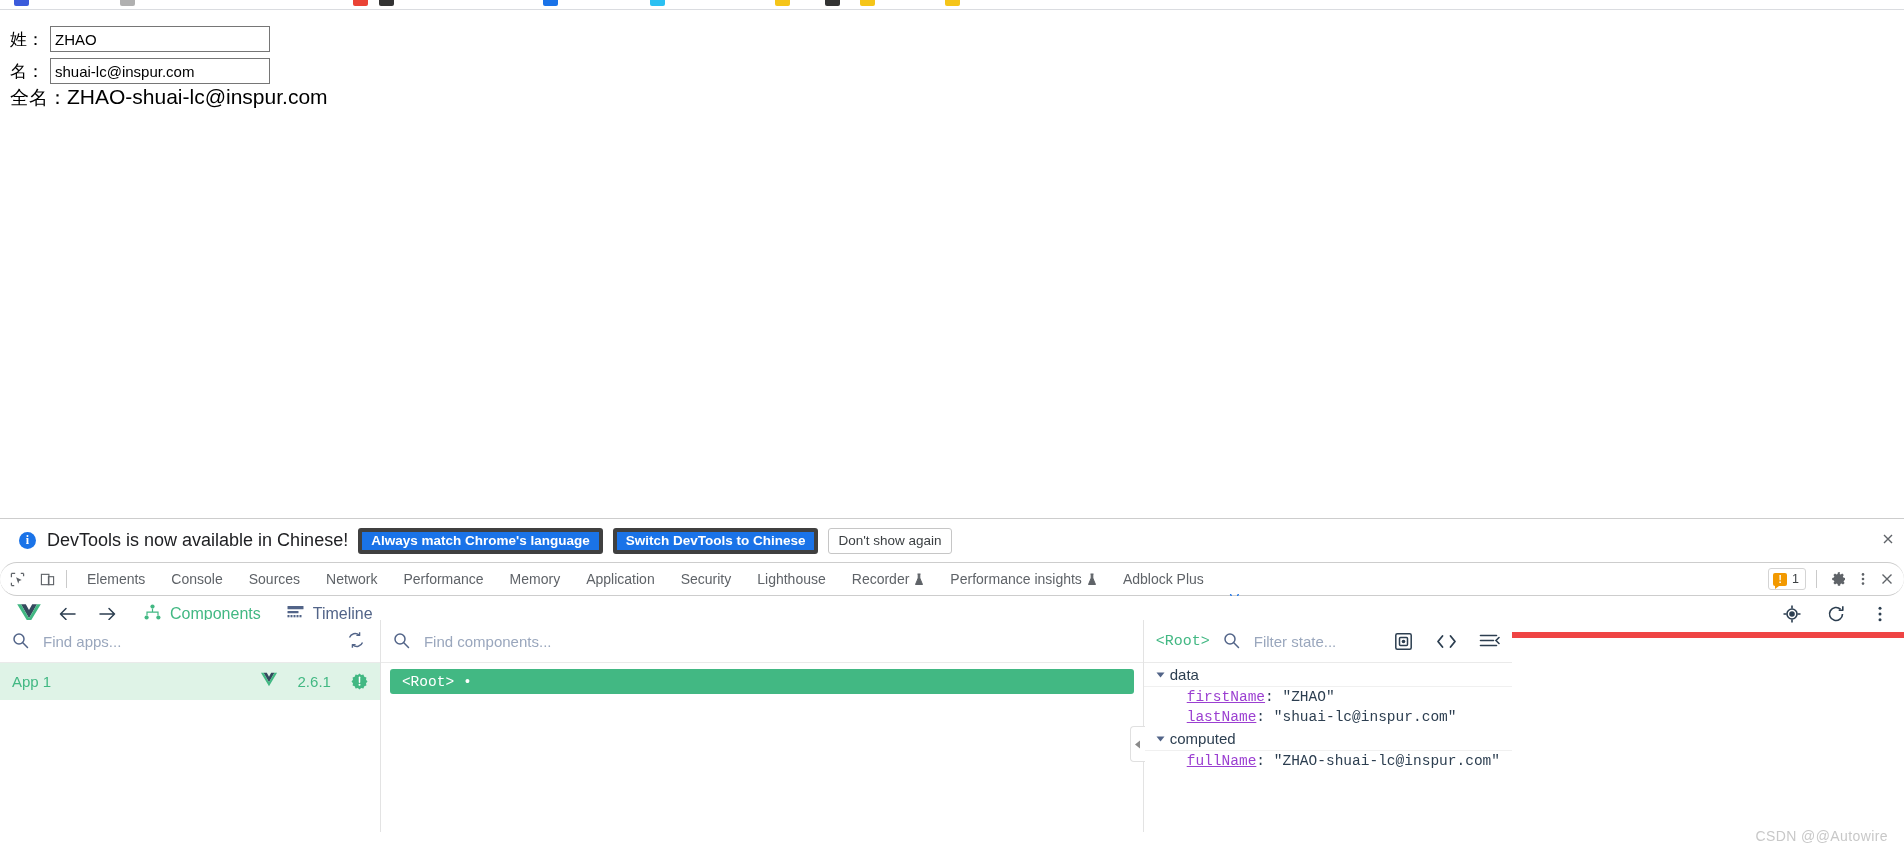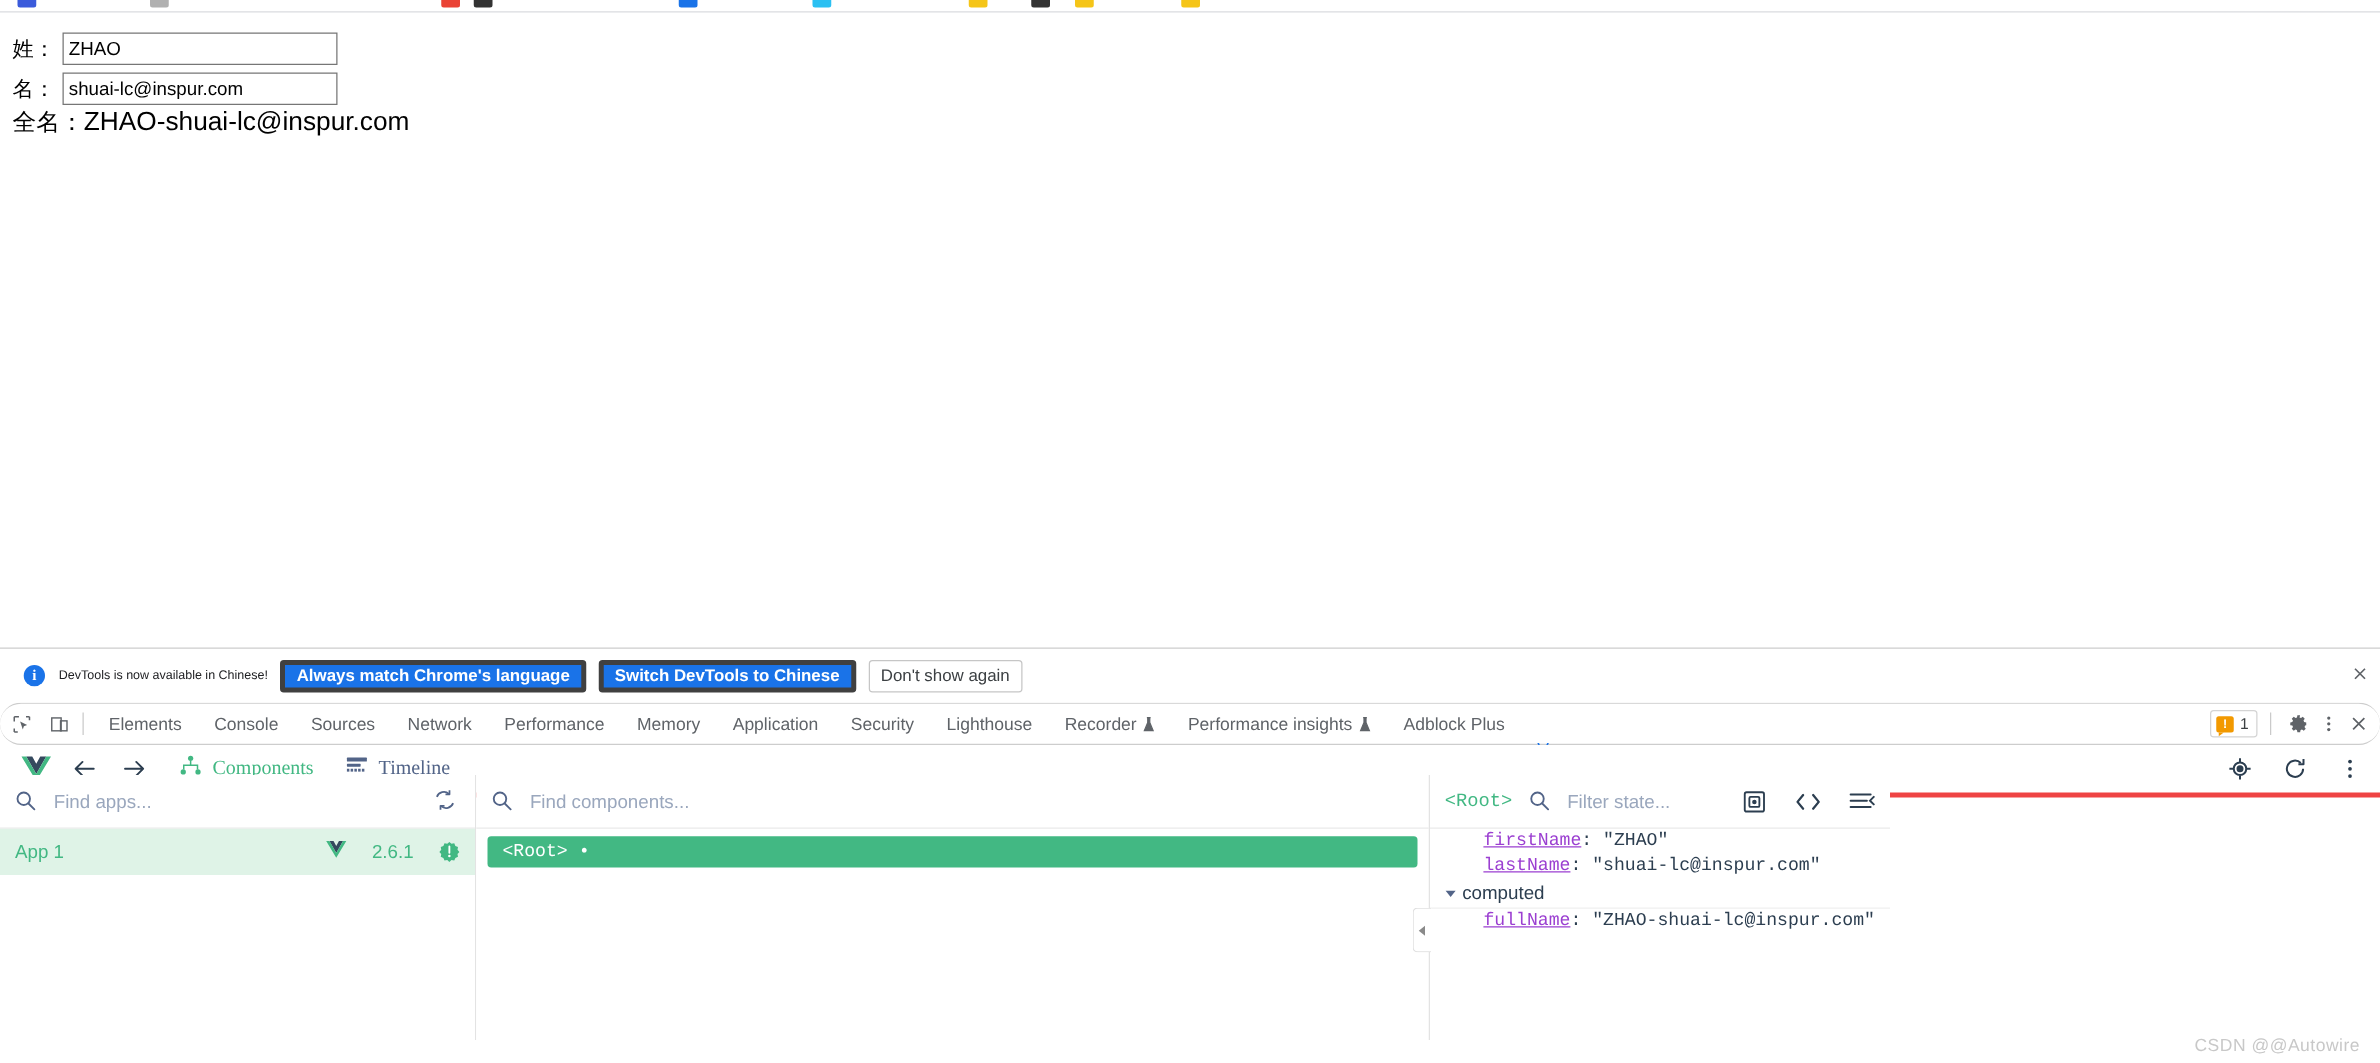--- a/index.html
+++ b/index.html
@@ -58,21 +58,21 @@
   }
   #notif-info-icon {
     width: 17px; height: 17px; border-radius: 50%;
     background: #1a73e8; color: #fff;
     font-size: 12px; font-weight: bold;
     display: flex; align-items: center; justify-content: center;
     font-family: "Liberation Serif", serif;
     flex: 0 0 auto; margin-left: 9px;
   }
   #notif-text {
-    font-size: 10px; color: #202124; margin-left: 11px;
+    font-size: 18px; color: #202124; margin-left: 11px;
     white-space: nowrap;
   }
   .notif-btn {
     margin-left: 10px; height: 26px; padding: 0 9px;
     font-size: 13.5px; font-weight: bold;
     display: flex; align-items: center;
     border-radius: 3px; white-space: nowrap;
     cursor: pointer;
     font-family: "Liberation Sans", sans-serif;
   }
@@ -139,22 +139,22 @@
   #dt-right-sep { width: 1px; height: 18px; background: #cacaca; margin: 0 10px; }
   .dt-right-icon {
     width: 24px; height: 24px; display: flex; align-items: center;
     justify-content: center; cursor: pointer; color: #5f6368;
   }
 
   
   #vue-toolbar {
     position: absolute; left: 0; top: 596px; width: 1904px; height: 42px;
     background: #ffffff;
-    border-bottom: 4px solid #ef4444;
-    display: flex; align-items: center; font-family: Liberation Serif, serif;
+    border-bottom: 6px solid #ef4444;
+    display: flex; align-items: center;
   }
   #vue-logo { margin-left: 16px; width: 26px; height: 22px; }
   .vue-navbtn {
     width: 30px; height: 30px; margin-left: 10px;
     display: flex; align-items: center; justify-content: center;
     color: #2c3e50; cursor: pointer;
   }
   .vue-tab {
     position: relative; height: 41px; margin-left: 18px;
     display: flex; align-items: center; gap: 9px;
@@ -554,20 +554,24 @@
         <span class="state-icon">
           <svg width="21" height="16" viewBox="0 0 21 16" fill="none" stroke="#2c3e50" stroke-width="1.6" stroke-linecap="round">
             <path d="M1.5 2.5h16M1.5 7.5h13M1.5 12.5h16"></path>
             <path d="M20 4.5 L17 7.5 L20 10.5"></path>
           </svg>
         </span>
       </span>
     </div>
 
     <div class="state-group">
+      <div class="state-group-header">
+        <span class="tri"></span>
+        <span>data</span>
+      </div>
       <div class="state-field">
         <span class="field-key">firstName</span><span class="field-colon">: </span><span class="field-val">"ZHAO"</span>
       </div>
       <div class="state-field">
         <span class="field-key">lastName</span><span class="field-colon">: </span><span class="field-val">"shuai-lc@inspur.com"</span>
       </div>
     </div>
 
     <div class="state-group">
       <div class="state-group-header">

